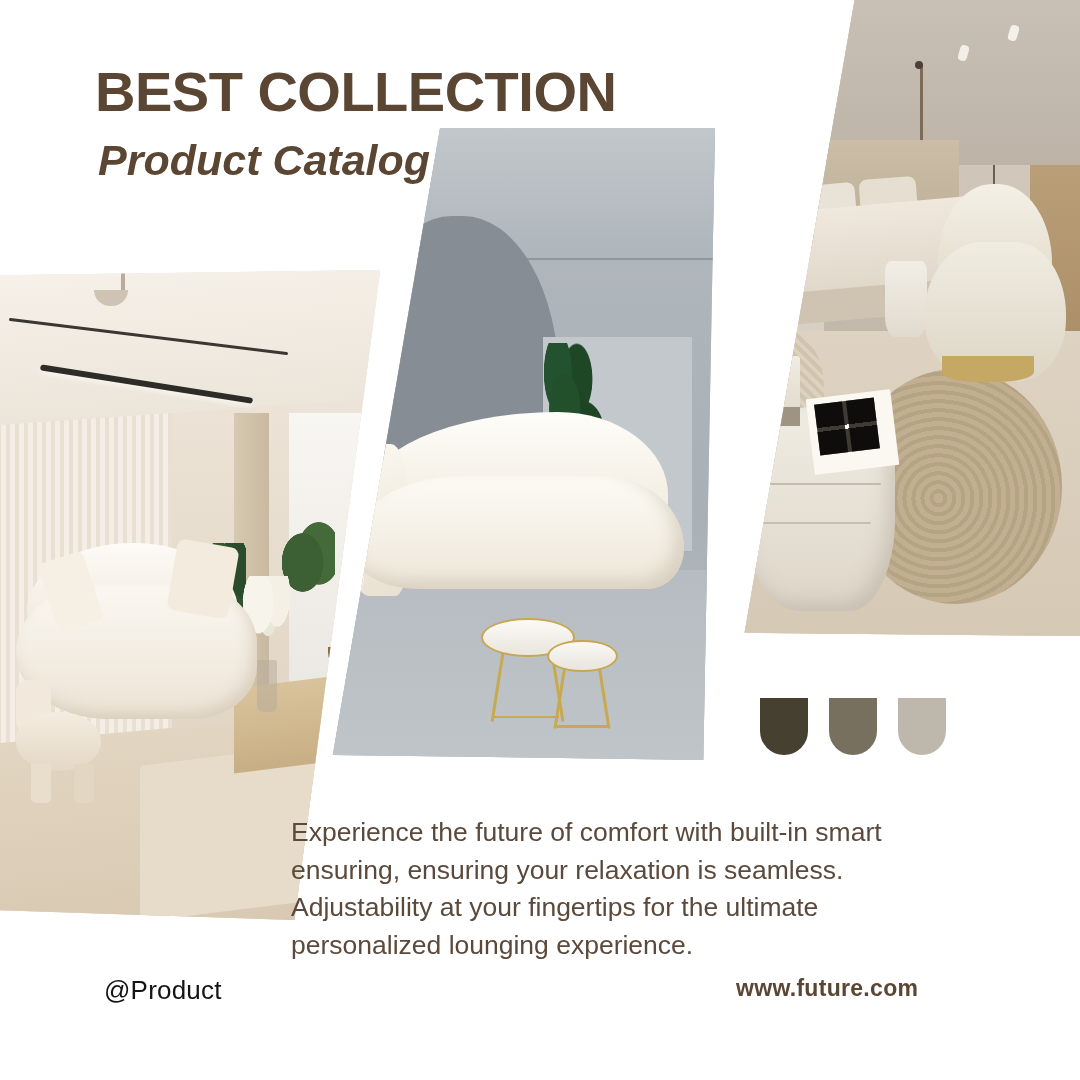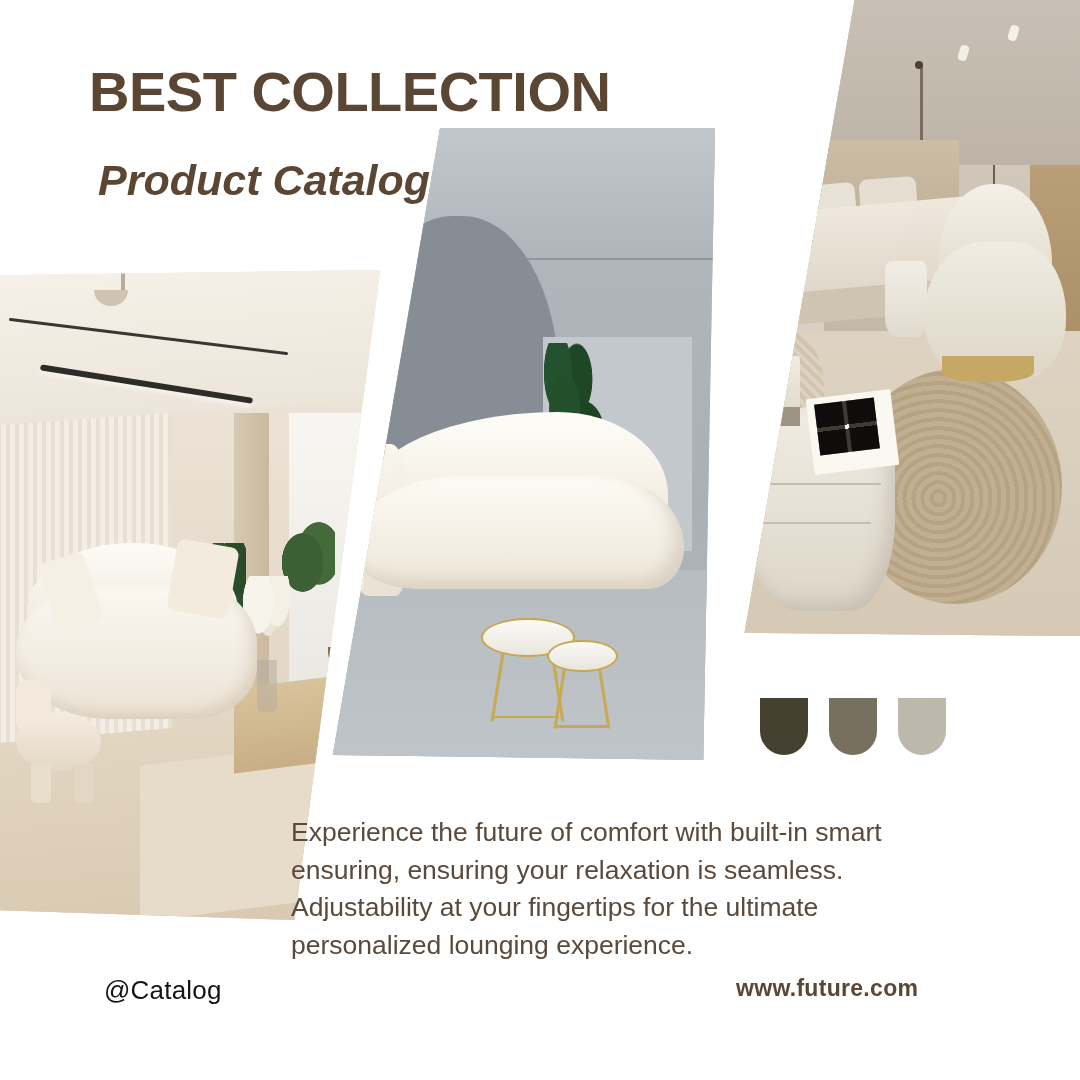--- a/index.html
+++ b/index.html
@@ -7,28 +7,28 @@
     width:1080px;height:1080px;
     background:#ffffff;
     font-family:"Liberation Sans", sans-serif;
     overflow:hidden;
     position:relative;
   }
   .stage{position:absolute;inset:0;width:1080px;height:1080px;background:#fff;}
 
   
   .title{
-    position:absolute;left:89px;top:64px;
+    position:absolute;left:95px;top:64px;
     font-size:56px;font-weight:bold;letter-spacing:-0.5px;
     color:#5A4633;line-height:1;white-space:nowrap;
   }
   .subtitle{
     position:absolute;left:98px;top:137px;
     font-size:43px;font-weight:bold;font-style:italic;
-    color:#5A4633;line-height:1.1;white-space:nowrap;margin-top:20px;
+    color:#5A4633;line-height:1.1;white-space:nowrap;
   }
 
   
   .panel{position:absolute;overflow:hidden;}
   .panel-left{
     left:0px;top:270px;width:390px;height:650px;
     clip-path:polygon(0% 0.8%, 97.5% 0%, 75.5% 100%, 0% 98.5%);
     background:#efe7dc;
   }
   .panel-mid{
@@ -282,16 +282,16 @@
   </div>
 
   <div class="swatches">
     <div class="sw" id="sw0" style="background: rgb(69, 64, 47);"></div>
     <div class="sw" id="sw1" style="background: rgb(119, 112, 95);"></div>
     <div class="sw" id="sw2" style="background: rgb(190, 184, 172);"></div>
   </div>
 
   <div class="body-text">Experience the future of comfort with built-in smart ensuring, ensuring your relaxation is seamless. Adjustability at your fingertips for the ultimate personalized lounging experience.</div>
 
-  <div class="handle">@Catalog</div>
+  <div class="handle">@Product</div>
   <div class="site">www.future.com</div>
 
 </div>
 
 </body></html>

